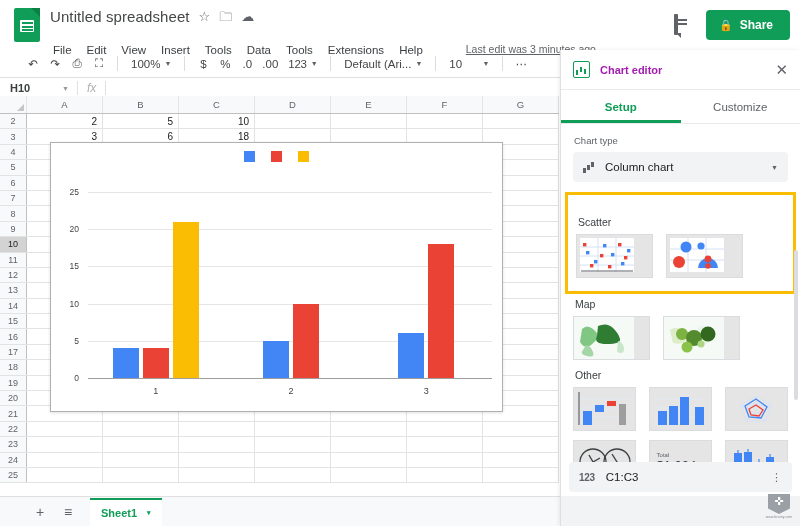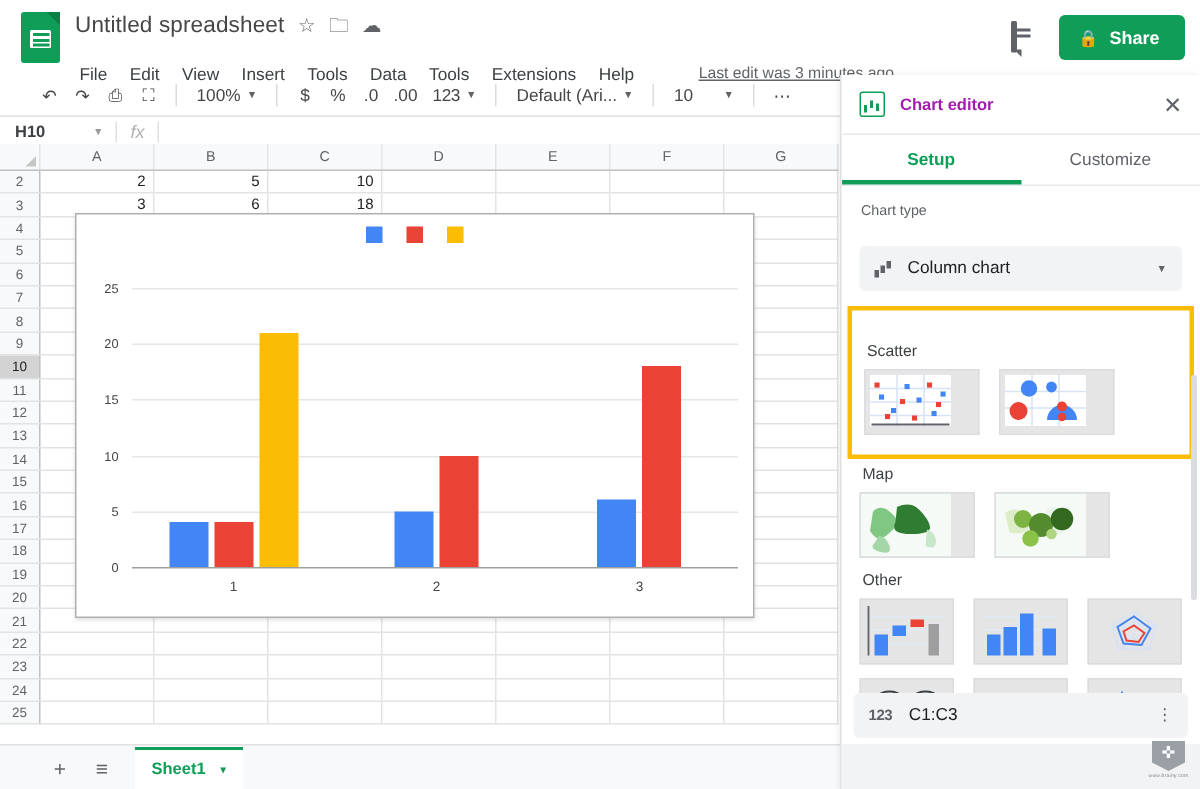--- a/index.html
+++ b/index.html
@@ -132,21 +132,21 @@
   .panel-icon { width:17px; height:17px; border:1.6px solid #0F9D58; border-radius:2px; position:relative; }
   .panel-icon::before{ content:""; position:absolute; left:2px; bottom:2px; width:2.4px; height:5px; background:#0F9D58;
      box-shadow:4px -3px 0 #0F9D58, 8px -1px 0 0 #0F9D58;}
   .panel-title { font-size:11px; color:#a21caf; font-weight:bold; flex:1; }
   .panel-close { color:#5f6368; font-size:15px; cursor:pointer; }
   .tabs { display:flex; height:34px; border-bottom:1px solid #e8eaed; }
   .tab { flex:1; display:flex; align-items:center; justify-content:center; font-size:11.5px;
      color:#5f6368; cursor:pointer; }
   .tab.active { color:#0F9D58; font-weight:bold; box-shadow: inset 0 -3px 0 #0F9D58; }
   .panel-body { position:absolute; top:75px; bottom:38px; left:0; right:0; overflow:hidden; padding:8px 12px 0 12px; }
-  .field-label { font-size:9.5px; color:#5f6368; margin:2px 0 18px 1px; }
+  .field-label { font-size:9.5px; color:#5f6368; margin:2px 0 6px 1px; }
   .select-box {
     height:30px; background:#f1f3f4; border-radius:4px; display:flex; align-items:center;
     padding:0 10px; gap:9px; font-size:11.5px; color:#202124; cursor:pointer; margin-bottom:10px;
   }
   .colchart-icon { width:13px; height:12px; position:relative; }
   .colchart-icon::before{ content:""; position:absolute; left:0; bottom:0; width:2.6px; height:5px; background:#5f6368;
      box-shadow:4px -3px 0 #5f6368, 8px -6px 0 #5f6368;}
   .sel-caret { margin-left:auto; font-size:7px; color:#5f6368; }
   .group-title { font-size:10.5px; color:#3c4043; margin:3px 0 6px 2px; }
   .thumb-row { display:flex; gap:13px; margin-bottom:9px; }

